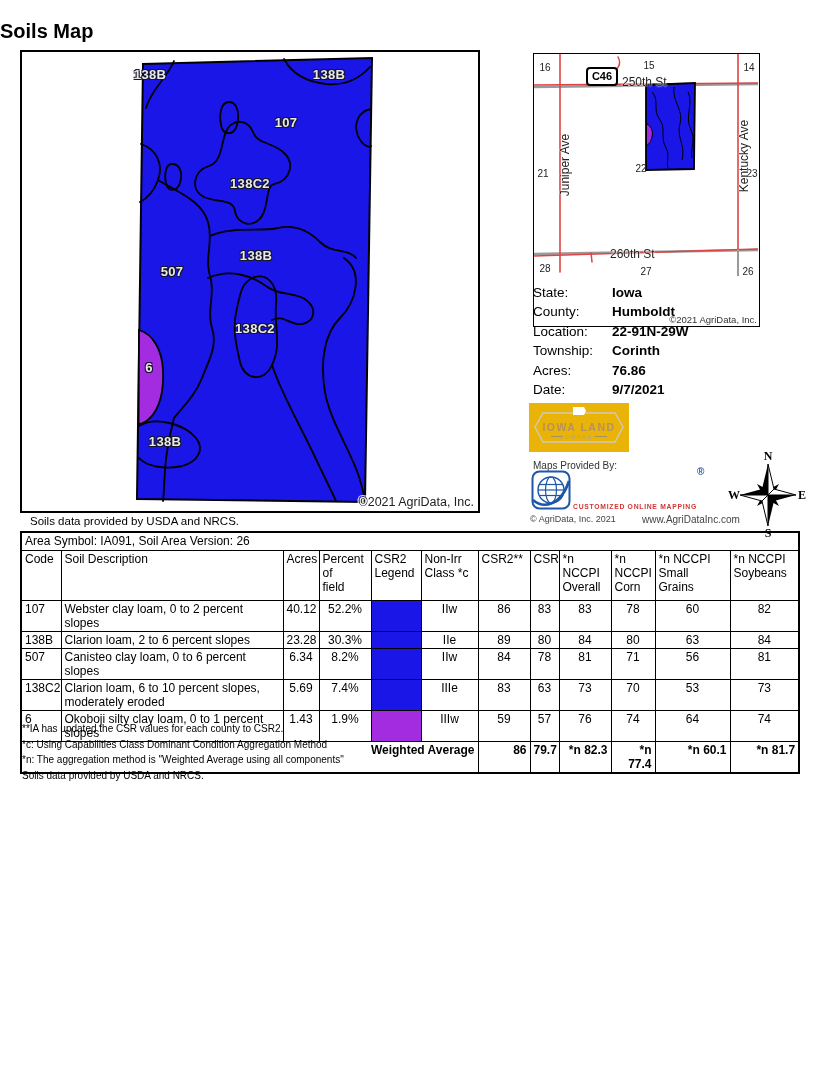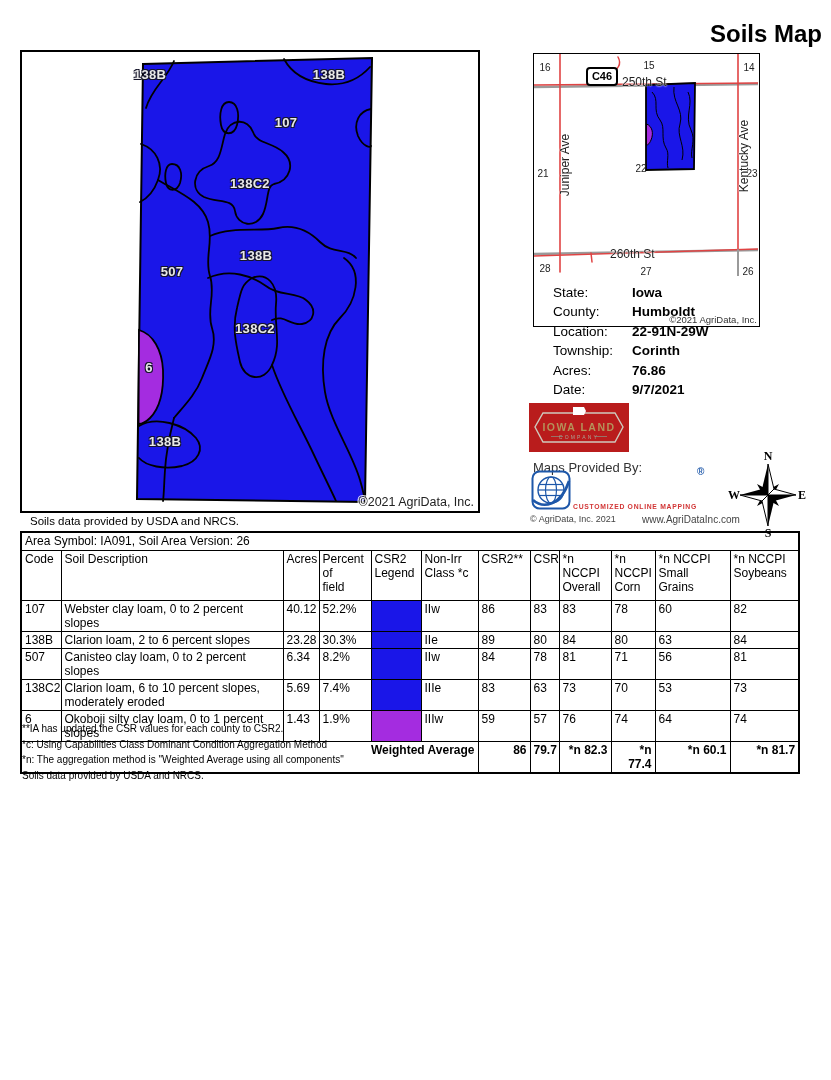--- a/index.html
+++ b/index.html
@@ -1,21 +1,21 @@
 <!DOCTYPE html>
 <html><head>
 <meta charset="utf-8">
 <style>
   * { box-sizing: border-box; }
   html,body { margin:0; padding:0; background:#fff; }
   .page { position:relative; width:831px; height:1080px; background:#fff;
           font-family:"Liberation Sans", sans-serif; color:#000; overflow:hidden; }
   .abs { position:absolute; }
 
-  .title { left:0; top:20px; width:822px; text-align:right; font-size:24px; font-weight:bold; }
+  .title { left:0; top:20px; width:822px; text-align:left; font-size:20px; font-weight:bold; }
 
   
   .map-box { left:20px; top:50px; width:460px; height:463px; border:2px solid #000; background:#fff; }
   .map-box svg { display:block; }
   .overlay { position:absolute; left:0; top:0; right:0; bottom:0; }
   .soil-label { position:absolute; transform:translate(-50%,-50%); font-size:13px; font-weight:bold;
       color:#e9e9e9; letter-spacing:.3px;
       text-shadow:-1px -1px 0 #15152a,1px -1px 0 #15152a,-1px 1px 0 #15152a,1px 1px 0 #15152a; }
   .map-copyright { position:absolute; right:4px; bottom:2px; font-size:12.5px; color:#222;
       text-shadow:-1px -1px 0 #fff,1px -1px 0 #fff,-1px 1px 0 #fff,1px 1px 0 #fff; }
@@ -25,46 +25,46 @@
   .locator-box { left:533px; top:53px; width:227px; height:274px; border:1.5px solid #000; background:#fff; }
   .sec-num { position:absolute; transform:translate(-50%,-50%); font-size:10px; color:#222; }
   .road-label { position:absolute; font-size:12px; color:#222; white-space:nowrap;
       text-shadow:0 0 2px #fff,0 0 2px #fff; }
   .road-label.v { transform:translate(-50%,-50%) rotate(-90deg); }
   .c46-badge { position:absolute; left:52px; top:13px; width:32px; height:19px; border:2px solid #000;
       border-radius:4px; background:#fff; font-size:11px; font-weight:bold; text-align:center; line-height:15px; }
   .locator-copyright { position:absolute; right:2px; bottom:1px; font-size:9.5px; color:#333; }
 
   
-  .info-block { left:533px; top:285px; font-size:13.5px;margin-left:20px; }
+  .info-block { left:533px; top:285px; font-size:13.5px; }
   .info-row { height:19.4px; }
   .info-label { display:inline-block; width:79px; }
   .info-value { font-weight:bold; }
 
   
-  .iowa-logo { left:529px; top:403px; width:100px; height:49px; background:#b91c1c; }
-  .provided-by { left:533px; top:460px; font-size:13px; color:#333; }
+  .iowa-logo { left:529px; top:403px; width:100px; height:49px; background:#eab308; }
+  .provided-by { left:533px; top:460px; font-size:10px; color:#333; }
   .surety-globe { left:531px; top:469px; }
   .surety-wordmark { left:570px; top:463px; font-size:41px; font-weight:bold; color:#1d57a9;
       letter-spacing:-2px; line-height:41px; }
   .surety-reg { left:697px; top:466px; font-size:10px; color:#1d57a9; font-weight:bold; }
   .surety-tagline { left:573px; top:503px; font-size:6.8px; font-weight:bold; color:#d23535; letter-spacing:.72px; }
   .agridata-copy { left:530px; top:514px; font-size:9px; color:#444; }
   .agridata-url { left:642px; top:514px; font-size:10px; color:#444; }
   .compass { left:728px; top:448px; }
   .compass text { font-family:"Liberation Serif", serif; font-weight:bold; font-size:12px; }
 
   
   .soil-table { position:absolute; left:20px; top:531px; width:778px; border-collapse:collapse;
       font-size:12px; table-layout:fixed; border:2px solid #000; }
   .soil-table th, .soil-table td { border:1px solid #000; padding:1px 3px; vertical-align:top;
       text-align:left; font-weight:normal; overflow:hidden; }
   .soil-table th { white-space:pre-line; height:50px; }
   .soil-table .area-row td { height:18px; }
-  .soil-table td.num { text-align:left; }
+  .soil-table td.num { text-align:center; }
   .soil-table tr.wa td { font-weight:bold; text-align:right; height:16px; }
   .swatch { padding:0; }
 
   .footnotes { left:22px; top:721px; font-size:10px; line-height:15.5px; }
 </style>
 </head>
 <body>
 
 <div class="page">
 
@@ -266,21 +266,21 @@
       <td class="num">IIe</td>
       <td class="num">89</td>
       <td class="num">80</td>
       <td class="num">84</td>
       <td class="num">80</td>
       <td class="num">63</td>
       <td class="num">84</td>
     </tr>
     <tr>
       <td>507</td>
-      <td>Canisteo clay loam, 0 to 2 percent slopes</td>
+      <td>Canisteo clay loam, 0 to 6 percent slopes</td>
       <td class="num">6.34</td>
       <td class="num">8.2%</td>
       <td class="swatch" style="background: rgb(26, 22, 232);"></td>
       <td class="num">IIw</td>
       <td class="num">84</td>
       <td class="num">78</td>
       <td class="num">81</td>
       <td class="num">71</td>
       <td class="num">56</td>
       <td class="num">81</td>

